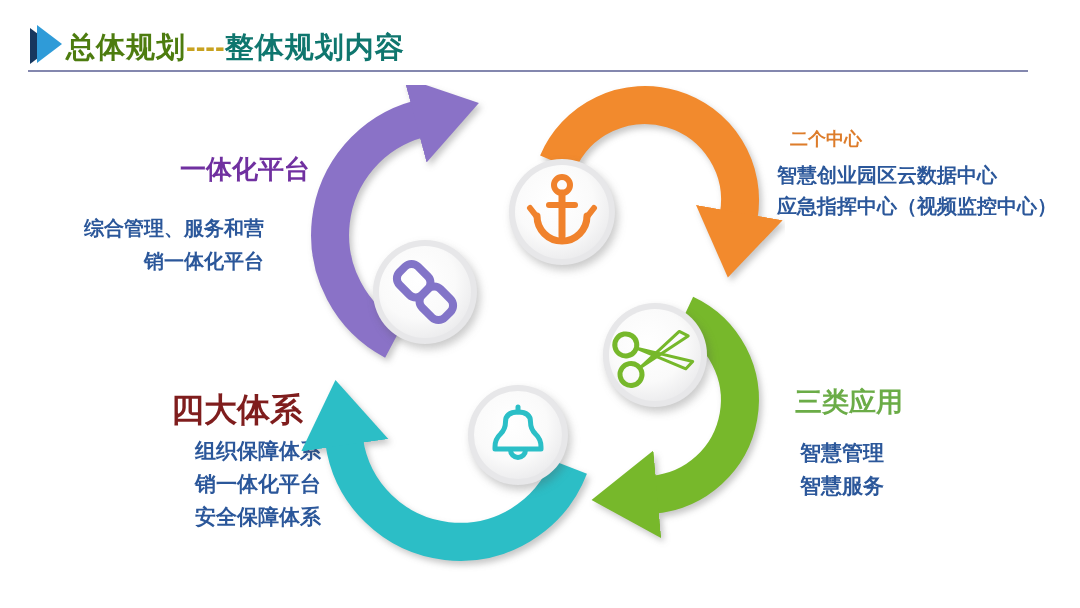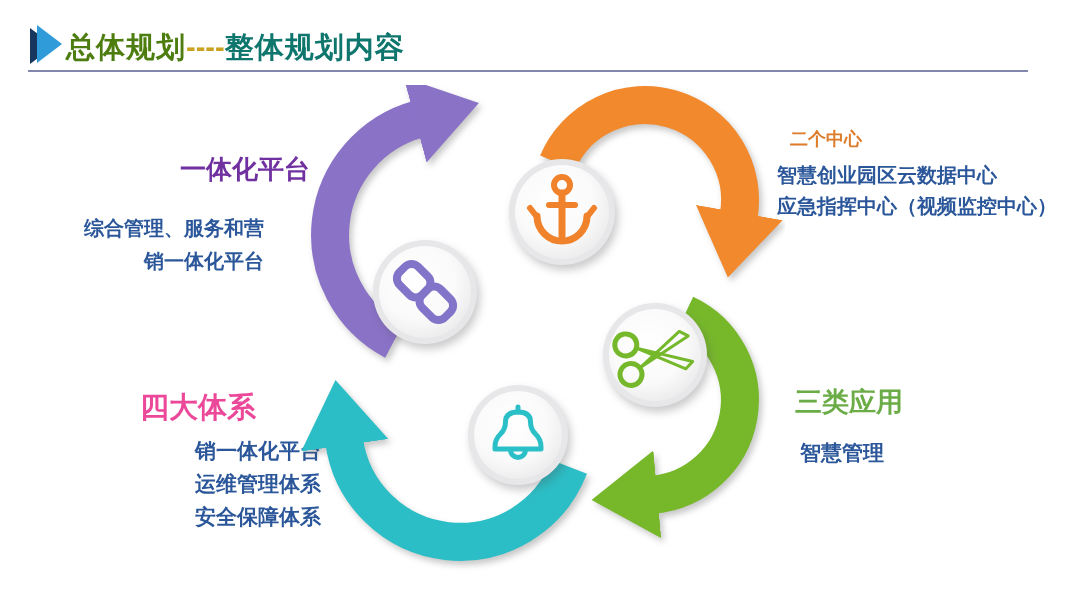--- a/index.html
+++ b/index.html
@@ -12,21 +12,21 @@
   .title .t-main{color:#4d7c0f;}
   .title .t-dash{color:#C8A220;letter-spacing:0;}
   .title .t-sub{color:#0f766e;}
   .underline{left:28px;top:70px;width:1000px;height:2px;background:#8387AE;}
   
   .blk-heading{font-weight:bold;white-space:nowrap;}
   .platform-h{left:90px;top:152px;width:220px;text-align:right;font-size:26px;color:#7030A0;}
   .platform-lines{left:42px;top:212px;width:222px;text-align:right;font-size:20px;line-height:33px;font-weight:bold;color:#2B579A;}
   .centers-h{left:790px;top:127px;font-size:18px;color:#DD7C2A;}
   .centers-lines{left:777px;top:160px;font-size:20px;line-height:31px;font-weight:bold;color:#2B579A;white-space:nowrap;}
-  .systems-h{left:140px;top:388px;font-size:29px;color:#ec4899;}
+  .systems-h{left:171px;top:388px;font-size:33px;color:#7f1d1d;}
   .systems-items{left:195px;top:434px;font-size:21px;line-height:33px;font-weight:bold;color:#2B579A;white-space:nowrap;}
   .apps-h{left:795px;top:384px;font-size:27px;color:#6BAC47;}
   .apps-items{left:800px;top:436px;font-size:21px;line-height:33px;font-weight:bold;color:#2B579A;white-space:nowrap;}
   
   .diagram{left:295px;top:85px;width:490px;height:500px;}
   .arrow{filter:drop-shadow(3px 4px 3px rgba(70,70,70,.30));}
   .node{filter:drop-shadow(3px 5px 4px rgba(80,80,80,.30));}
 </style>
 </head>
 <body>
@@ -47,28 +47,29 @@
 </div>
 
 <div class="abs blk-heading centers-h">二个中心</div>
 <div class="abs centers-lines">
   <div>智慧创业园区云数据中心</div>
   <div>应急指挥中心（视频监控中心）</div>
 </div>
 
 <div class="abs blk-heading systems-h">四大体系</div>
 <div class="abs systems-items">
+  <div>组织保障体系</div>
   <div>销一体化平台</div>
-  <div>运维管理体系</div>
   <div>安全保障体系</div>
 </div>
 
 <div class="abs blk-heading apps-h">三类应用</div>
 <div class="abs apps-items">
   <div>智慧管理</div>
+  <div>智慧服务</div>
 </div>
 
 <svg class="abs diagram" viewBox="0 0 490 500">
   <defs>
     <radialGradient id="cgrad" cx="42%" cy="38%" r="75%">
       <stop offset="0%" stop-color="#ffffff"></stop>
       <stop offset="55%" stop-color="#fafafa"></stop>
       <stop offset="100%" stop-color="#e6e6e8"></stop>
     </radialGradient>
     <marker id="ah-purple" markerUnits="userSpaceOnUse" markerWidth="70" markerHeight="92" refX="4" refY="46" orient="auto">

